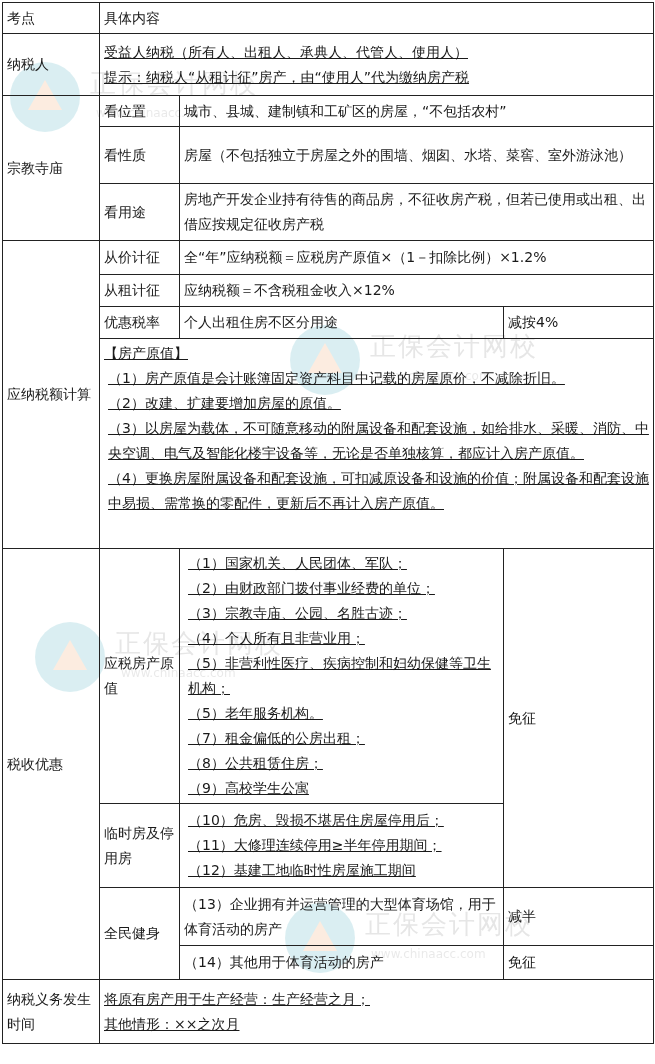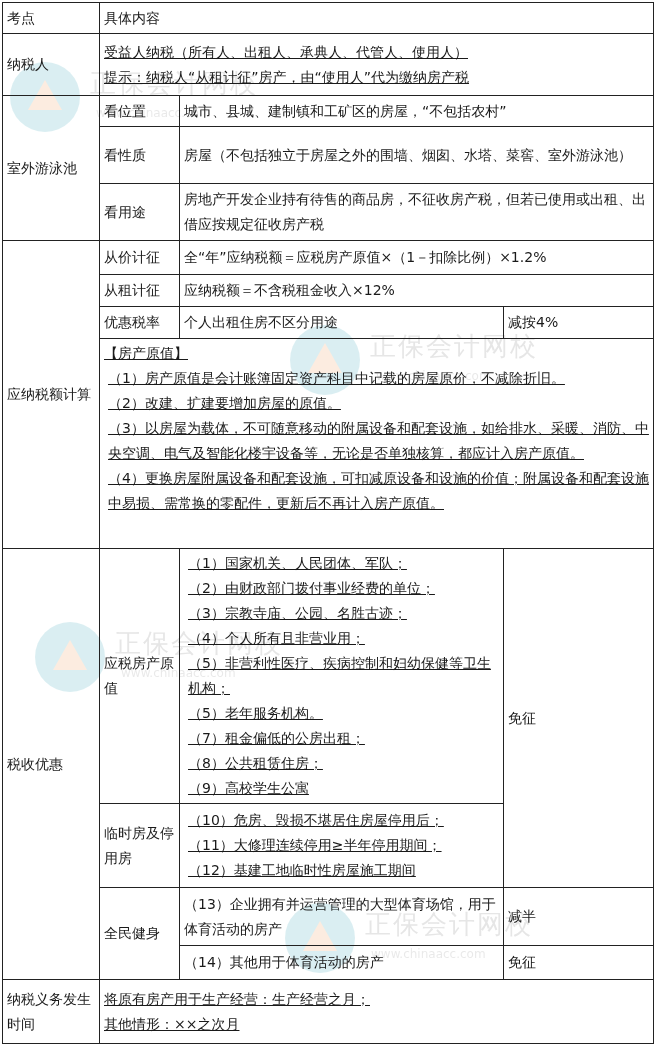--- a/index.html
+++ b/index.html
@@ -62,21 +62,21 @@
 
   <tr style="height:62px">
     <td>纳税人</td>
     <td colspan="3">
       <span class="line">受益人纳税（所有人、出租人、承典人、代管人、使用人）</span>
       <span class="line">提示：纳税人“从租计征”房产，由“使用人”代为缴纳房产税</span>
     </td>
   </tr>
 
   <tr style="height:31px">
-    <td rowspan="3">室外游泳池</td>
+    <td rowspan="3">宗教寺庙</td>
     <td>看位置</td>
     <td colspan="2">城市、县城、建制镇和工矿区的房屋，“不包括农村”</td>
   </tr>
   <tr style="height:57px">
     <td>看性质</td>
     <td colspan="2">房屋（不包括独立于房屋之外的围墙、烟囱、水塔、菜窖、室外游泳池）</td>
   </tr>
   <tr style="height:57px">
     <td>看用途</td>
     <td colspan="2">房地产开发企业持有待售的商品房，不征收房产税，但若已使用或出租、出借应按规定征收房产税</td>

